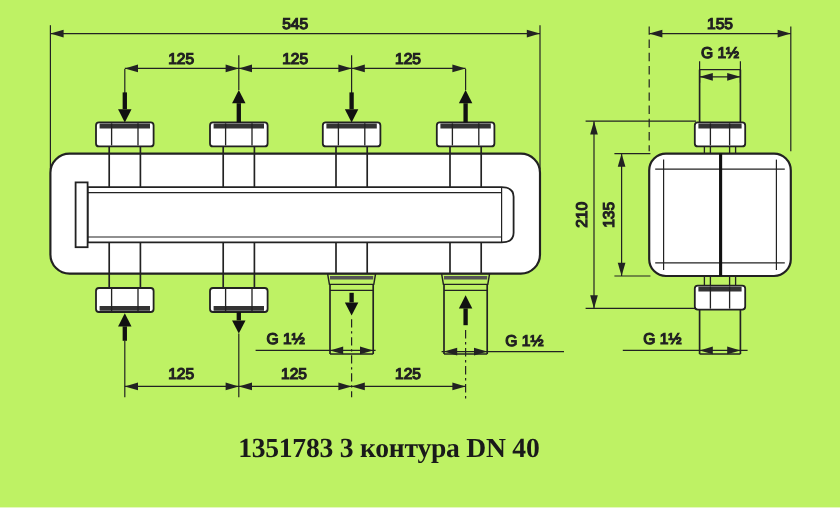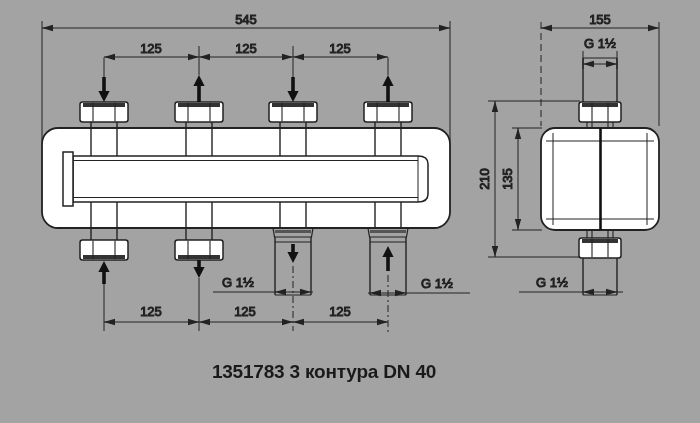--- a/index.html
+++ b/index.html
@@ -1,20 +1,20 @@
 <!DOCTYPE html>
 <html><head>
 <meta charset="utf-8">
 <style>
   html,body{margin:0;padding:0;background:#fff;}
-  .stage{position:relative;width:700px;height:423px;background:#a3a3a3;overflow:hidden;
+  .stage{position:relative;width:700px;height:423px;background:#bef264;overflow:hidden;
          font-family:"Liberation Sans",sans-serif;}
   .stage svg{position:absolute;left:0;top:0;}
   .caption{position:absolute;left:0;top:361px;width:648px;text-align:center;
-           font-family:Liberation Sans, sans-serif;font-size:19px;font-weight:700;
+           font-family:Liberation Serif, serif;font-size:23px;font-weight:700;
            color:#1a1a1a;letter-spacing:-0.2px;}
   .dim{font:13px "Liberation Sans",sans-serif;fill:#1a1a1a;}
   line,path,rect{vector-effect:none;}
 </style>
 </head>
 <body>
 
 <div class="stage">
 <svg width="700" height="360" viewBox="0 0 700 360" stroke="#222" fill="none" stroke-width="1">
 

